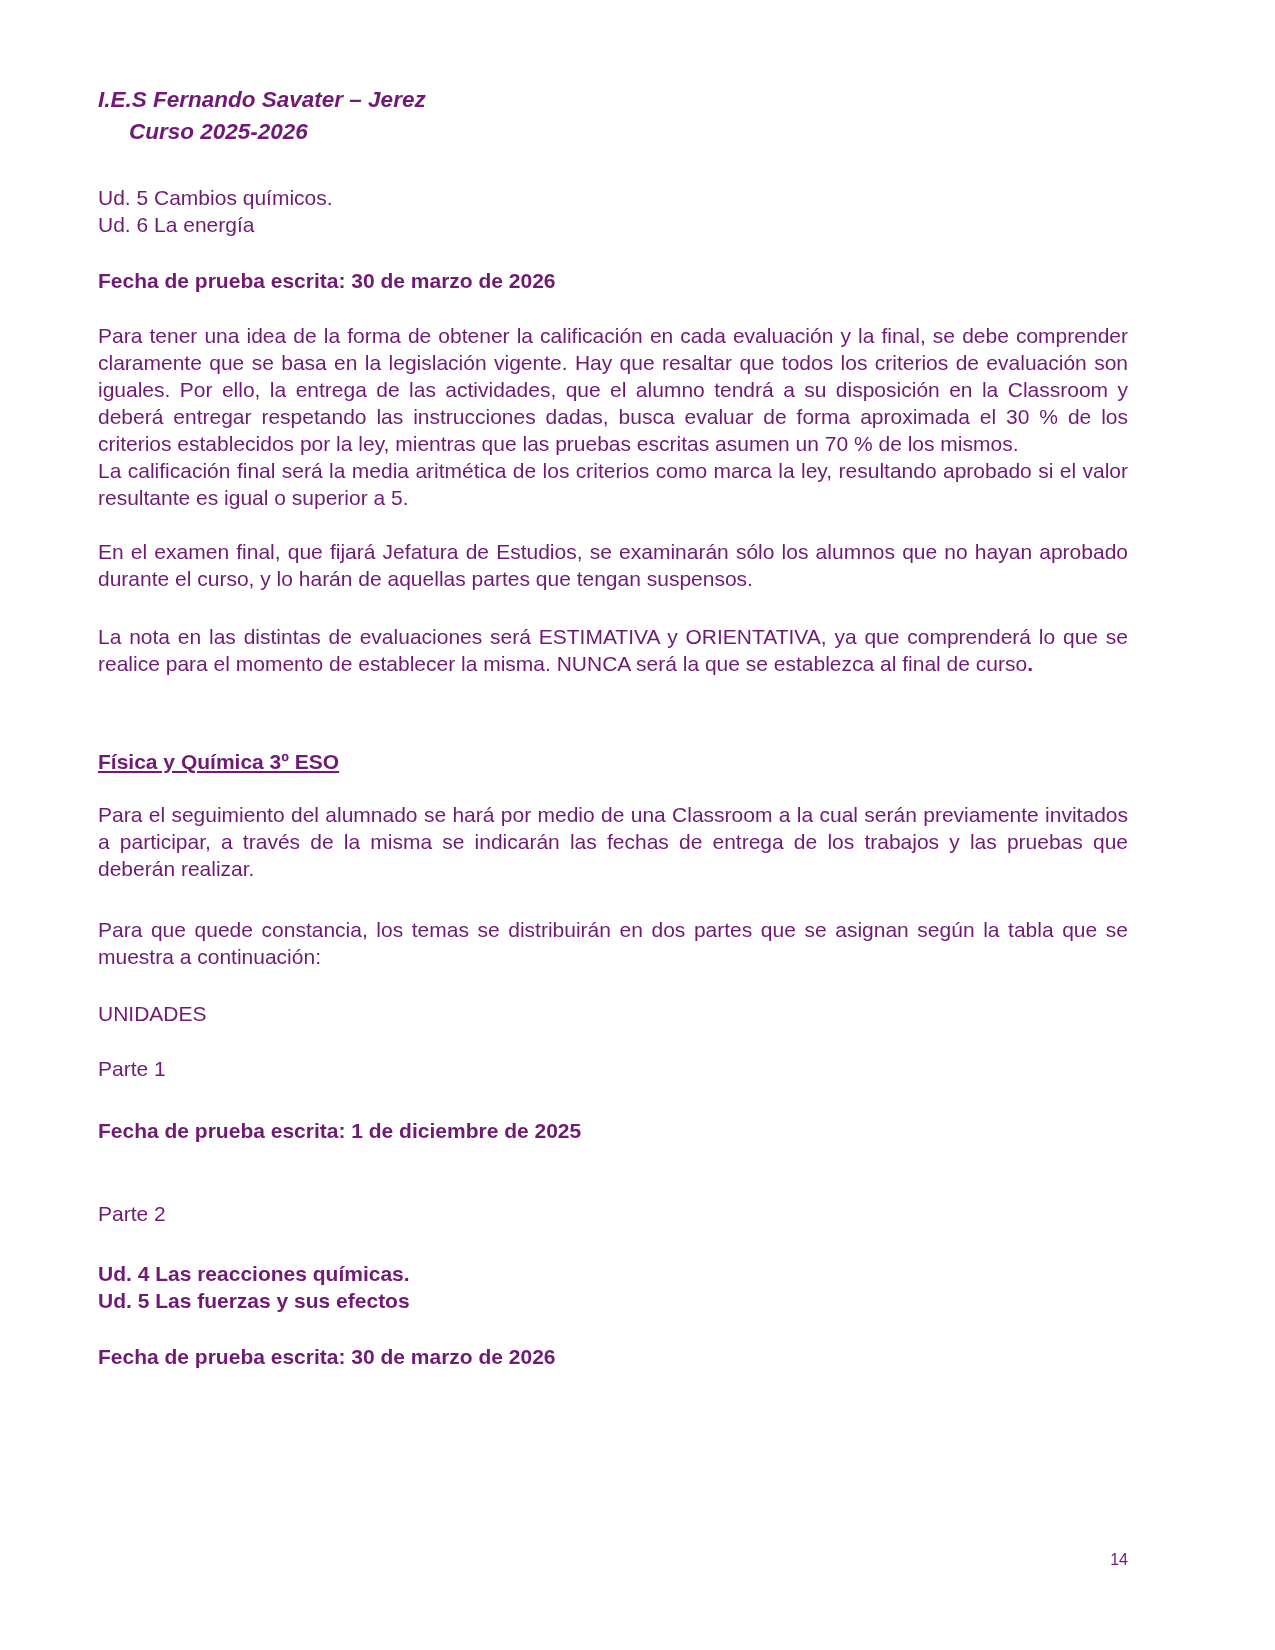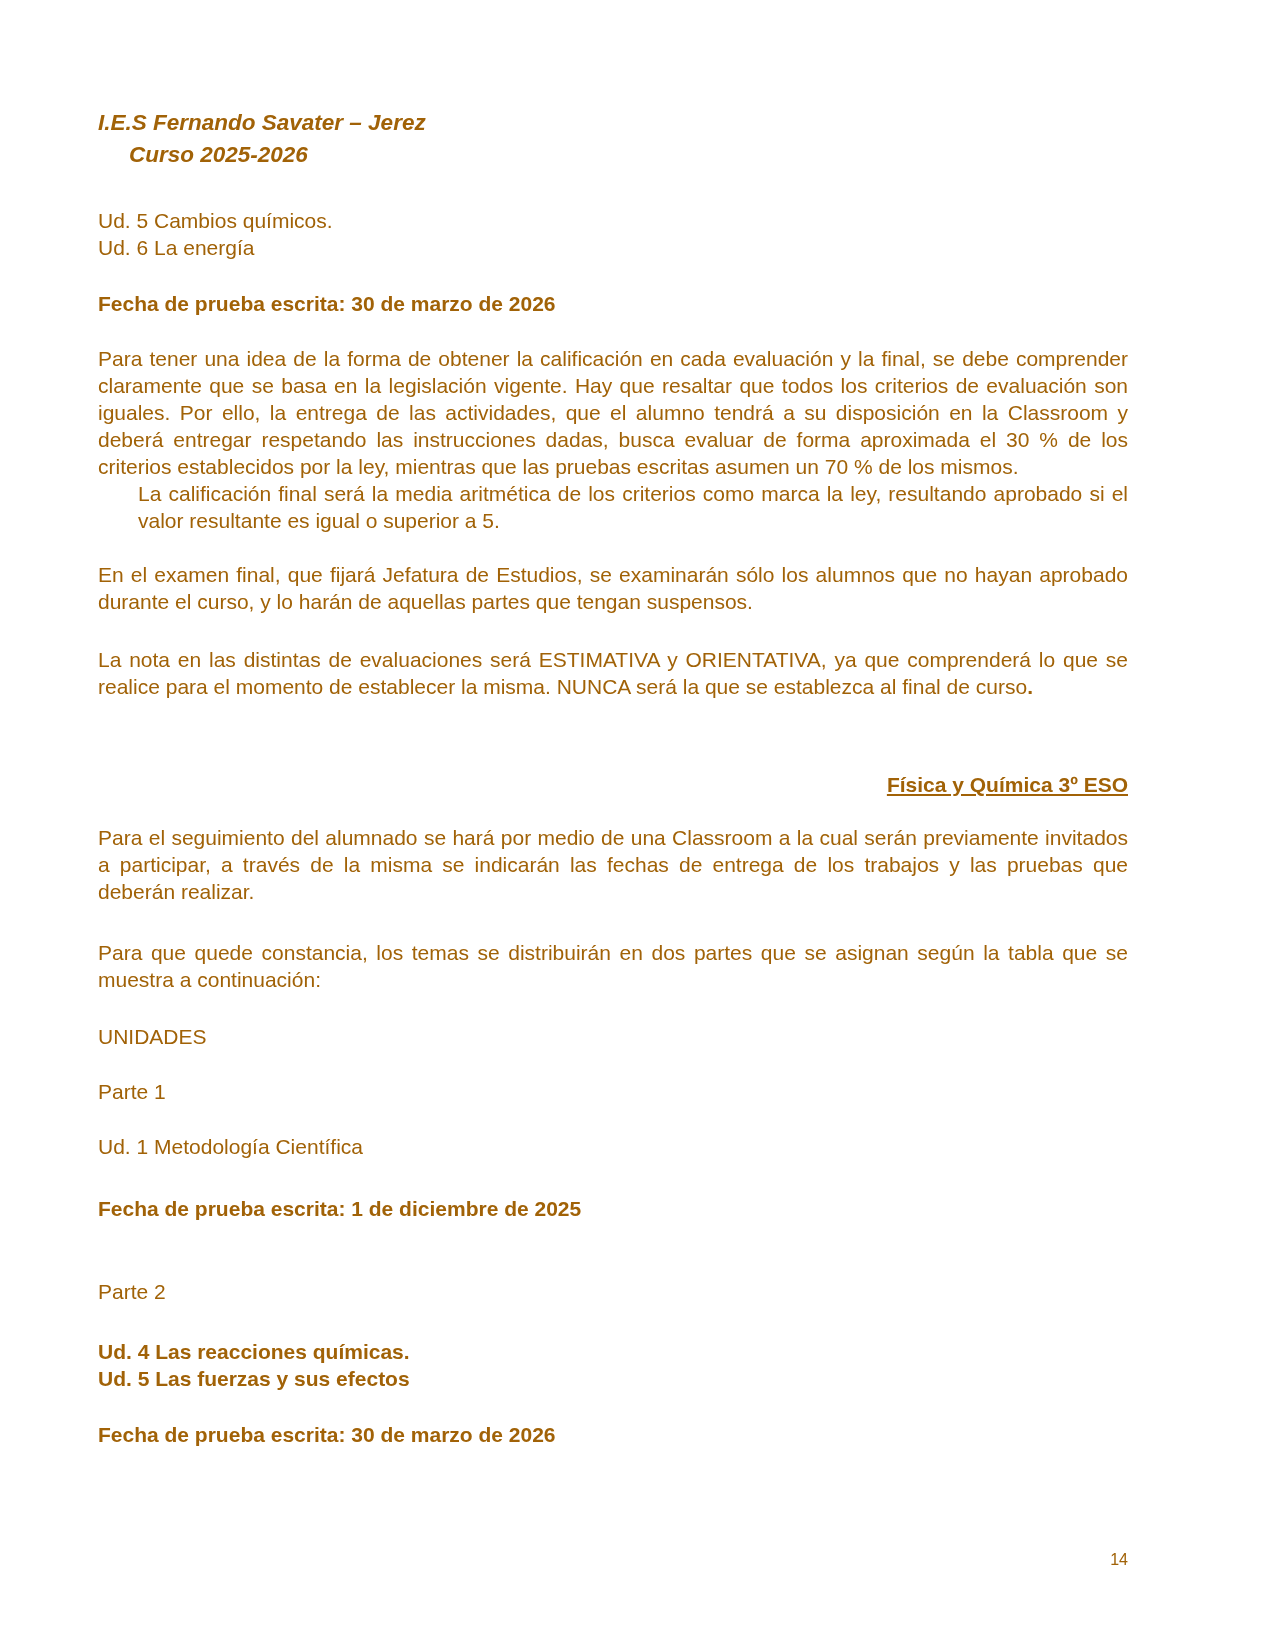--- a/index.html
+++ b/index.html
@@ -6,43 +6,43 @@
     margin: 0;
     padding: 0;
     background: #ffffff;
   }
   .page {
     position: relative;
     width: 1253px;
     height: 1650px;
     background: #ffffff;
     box-sizing: border-box;
-    padding: 107px 125px 0 98px;
+    padding: 84px 125px 0 98px;
     font-family: "Liberation Sans", "DejaVu Sans", sans-serif;
     font-size: 21px;
     line-height: 27px;
-    color: #a16207;
+    color: #701a75;
     overflow: hidden;
   }
   .doc-header {
     font-weight: bold;
     font-style: italic;
     font-size: 22.5px;
     line-height: 32px;
   }
   .doc-header .header-line-2 {
     padding-left: 31px;
   }
   .units-prev      { margin-top: 36px; }
   .exam-date-1     { margin-top: 29px; font-weight: bold; }
   .para-1          { margin-top: 28px; text-align: justify; }
-  .para-2          { margin-top: 0;    text-align: justify; margin-left: 40px; }
+  .para-2          { margin-top: 0;    text-align: justify; }
   .para-examen     { margin-top: 27px; text-align: justify; }
   .para-nota       { margin-top: 31px; text-align: justify; }
-  .section-heading { margin-top: 71px; font-weight: bold; text-decoration: underline; text-align: right; }
+  .section-heading { margin-top: 71px; font-weight: bold; text-decoration: underline; }
   .para-seguimiento{ margin-top: 26px; text-align: justify; }
   .para-constancia { margin-top: 34px; text-align: justify; }
   .unidades-label  { margin-top: 30px; }
   .parte1-label    { margin-top: 28px; }
   .parte1-units    { margin-top: 28px; }
   .exam-date-p1    { margin-top: 35px; font-weight: bold; }
   .parte2-label    { margin-top: 56px; }
   .parte2-units    { margin-top: 33px; font-weight: bold; }
   .exam-date-p2    { margin-top: 29px; font-weight: bold; }
   .bold-period     { font-weight: bold; }
@@ -84,21 +84,20 @@
 
   <p class="para-seguimiento">Para el seguimiento del alumnado se hará por medio de una Classroom a la cual serán previamente invitados a participar, a través de la misma se indicarán las fechas de entrega de los trabajos y las pruebas que deberán realizar.</p>
 
   <p class="para-constancia">Para que quede constancia, los temas se distribuirán en dos partes que se asignan según la tabla que se muestra a continuación:</p>
 
   <p class="unidades-label">UNIDADES</p>
 
   <p class="parte1-label">Parte 1</p>
 
   <div class="parte1-units">
-    <div>Ud. 1 Metodología Científica</div>
   </div>
 
   <p class="exam-date-p1">Fecha de prueba escrita: 1 de diciembre de 2025</p>
 
   <p class="parte2-label">Parte 2</p>
 
   <div class="parte2-units">
     <div>Ud. 4 Las reacciones químicas.</div>
     <div>Ud. 5 Las fuerzas y sus efectos</div>
   </div>

